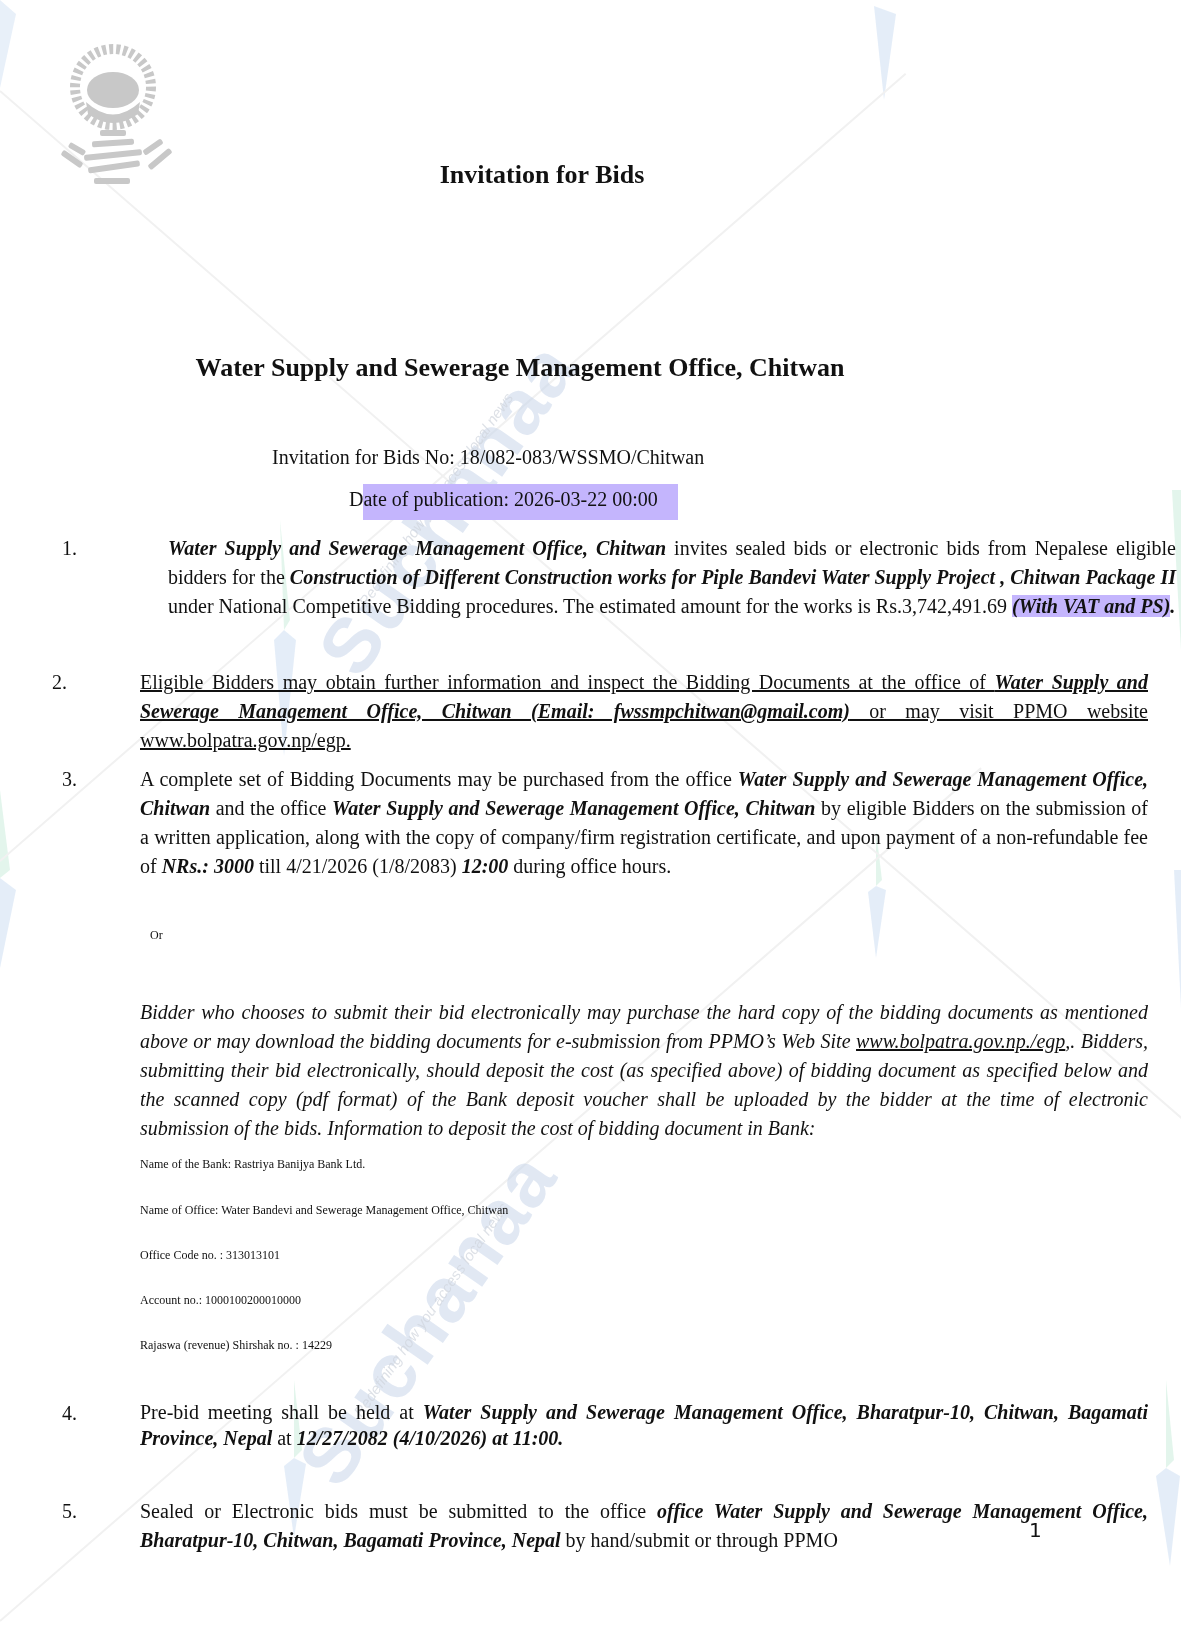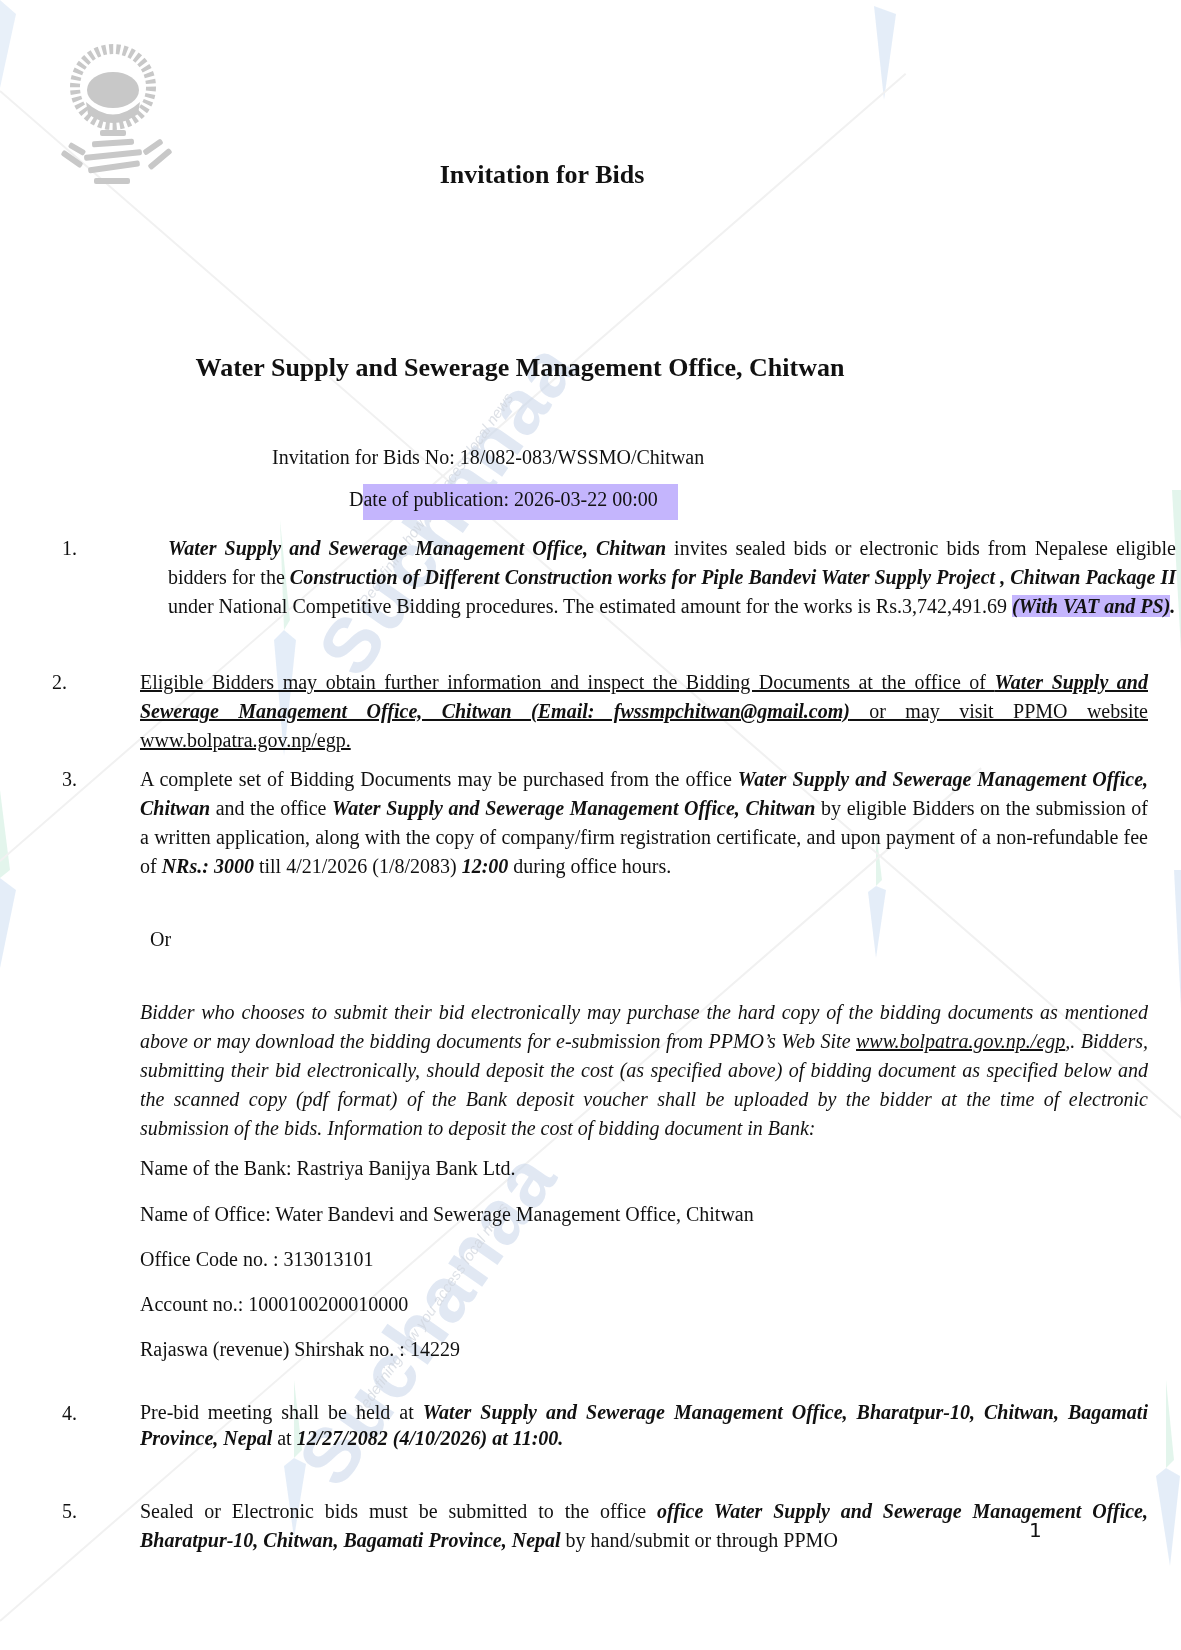--- a/index.html
+++ b/index.html
@@ -42,21 +42,21 @@
   .hl { background: #c4b5fd; }
   .pub-date .hl { padding: 4px 20px 10px 0; }
 
   .para {
     position: absolute; left: 140px; width: 1008px; font-size: 20px; line-height: 29px;
     text-align: justify;
   }
   .num { position: absolute; font-size: 20px; }
   .bi { font-weight: bold; font-style: italic; }
   .u { text-decoration: underline; }
-  .line { position: absolute; left: 140px; font-size: 20px; text-align: right; }
+  .line { position: absolute; left: 140px; font-size: 12px; text-align: right; }
 
   .page-num {
     position: absolute; left: 1029px; top: 1518px; font-size: 20px;
     font-family: "DejaVu Sans", sans-serif;
   }
   .source {
     position: absolute; left: 1046px; top: 1710px; font-size: 15px; font-style: italic;
     font-family: "Liberation Sans", "DejaVu Sans", sans-serif; color: #404040;
   }
 </style>

